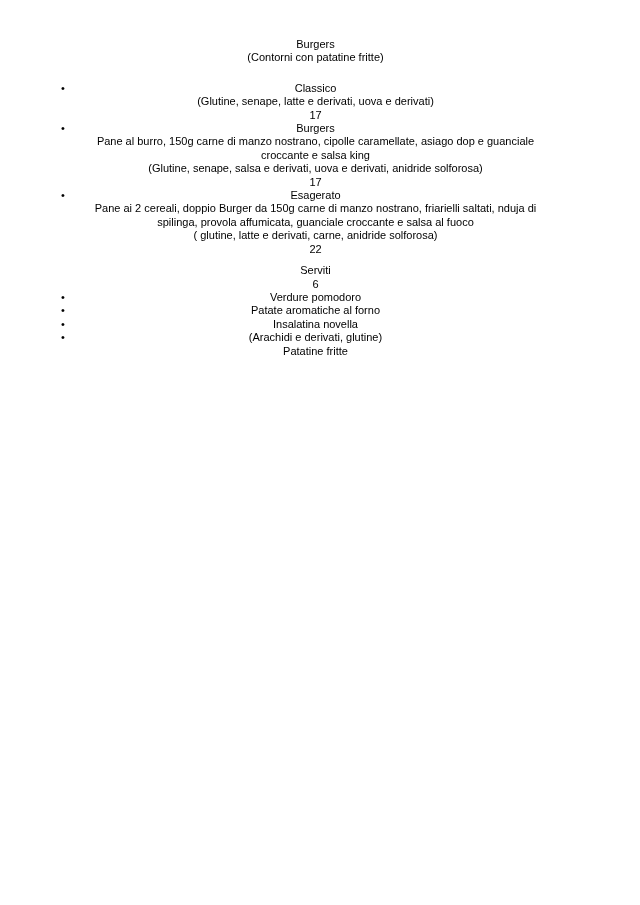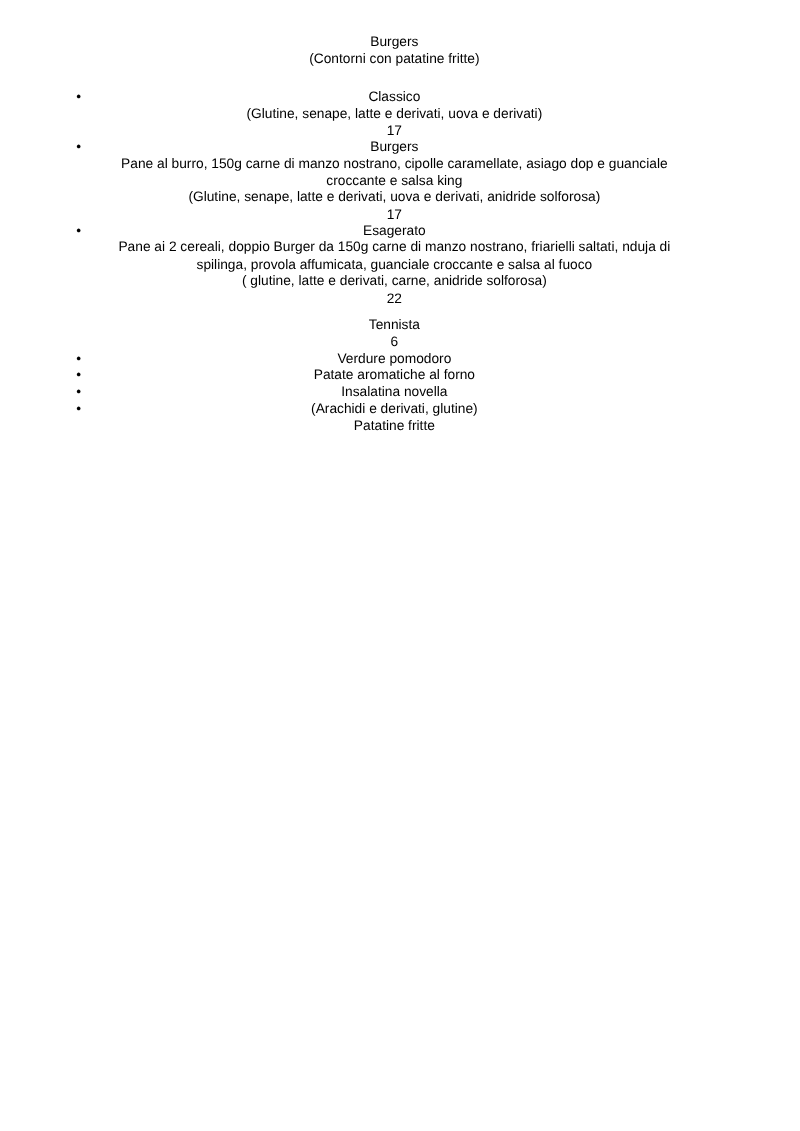--- a/index.html
+++ b/index.html
@@ -6,21 +6,21 @@
   .page {
     position: relative;
     width: 640px;
     height: 905px;
     background: #ffffff;
     overflow: hidden;
     font-family: "Liberation Sans", "DejaVu Sans", sans-serif;
   }
   .content {
     position: relative;
-    padding-top: 28px;
+    padding-top: 38px;
     margin-right: 9px;            
     text-align: center;
     font-size: 11px;
     line-height: 13.4px;
     color: #000000;
   }
   .line { white-space: nowrap; }
   .item { position: relative; }
   .bullet {
     position: absolute;
@@ -51,38 +51,38 @@
         <div class="line">Classico</div>
         <div class="line">(Glutine, senape, latte e derivati, uova e derivati)</div>
         <div class="line">17</div>
       </div>
 
       <div class="item">
         <span class="bullet">•</span>
         <div class="line">Burgers</div>
         <div class="line">Pane al burro, 150g carne di manzo nostrano, cipolle caramellate, asiago dop e guanciale</div>
         <div class="line">croccante e salsa king</div>
-        <div class="line">(Glutine, senape, latte e derivati, uova e derivati, anidride solforosa)</div>
+        <div class="line">(Glutine, senape, salsa e derivati, uova e derivati, anidride solforosa)</div>
         <div class="line">17</div>
       </div>
 
       <div class="item">
         <span class="bullet">•</span>
         <div class="line">Esagerato</div>
         <div class="line">Pane ai 2 cereali, doppio Burger da 150g carne di manzo nostrano, friarielli saltati, nduja di</div>
         <div class="line">spilinga, provola affumicata, guanciale croccante e salsa al fuoco</div>
         <div class="line">( glutine, latte e derivati, carne, anidride solforosa)</div>
         <div class="line">22</div>
       </div>
     </div>
 
     <div class="spacer-b"></div>
 
     <div>
-      <div class="line">Tennista</div>
+      <div class="line">Serviti</div>
       <div class="line">6</div>
 
       <div class="item">
         <span class="bullet">•</span>
         <div class="line">Verdure pomodoro</div>
       </div>
 
       <div class="item">
         <span class="bullet">•</span>
         <div class="line">Patate aromatiche al forno</div>

